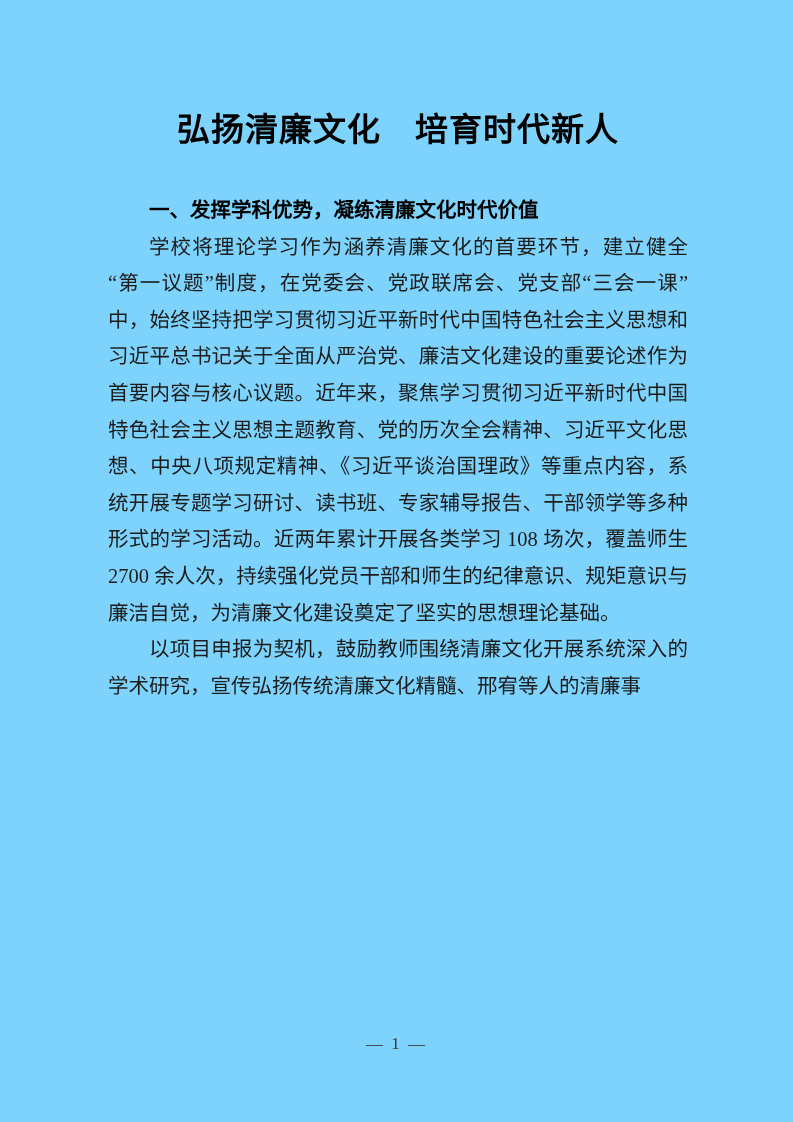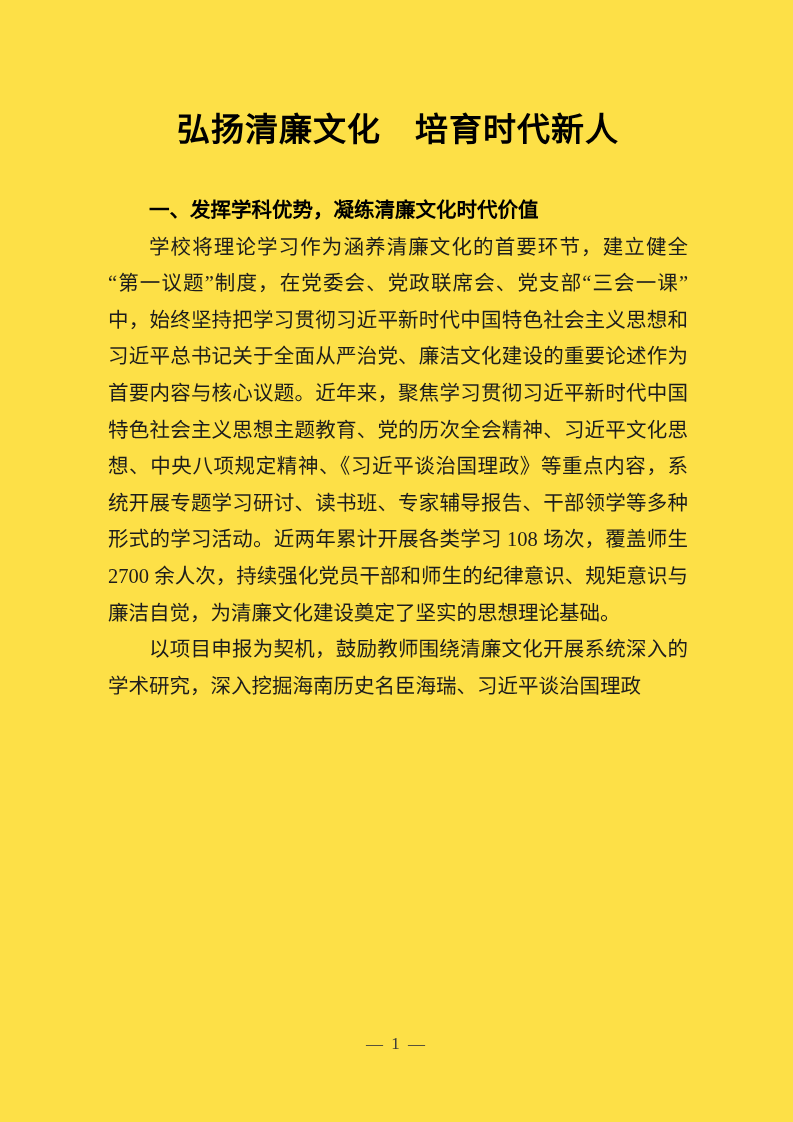--- a/index.html
+++ b/index.html
@@ -5,21 +5,21 @@
   html, body {
     margin: 0;
     padding: 0;
     background: #ffffff;
   }
   .page {
     position: relative;
     width: 793px;
     height: 1122px;
     margin: 0 auto;
-    background: #fde047;
+    background: #7dd3fc;
     overflow: hidden;
     box-sizing: border-box;
     padding: 108px 105px 0 108px;
     color: #1c1c1c;
   }
   .doc-title {
     font-family: "Liberation Serif", "DejaVu Serif", serif;
     font-weight: 700;
     font-size: 33px;
     line-height: 44px;
@@ -69,19 +69,19 @@
 
   <h1 class="doc-title">弘扬清廉文化　培育时代新人</h1>
 
   <div class="doc-body">
 
 
     <h2 class="section-heading">一、发挥学科优势，凝练清廉文化时代价值</h2>
 
     <p class="doc-paragraph">学校将理论学习作为涵养清廉文化的首要环节，建立健全“第一议题”制度，在党委会、党政联席会、党支部“三会一课”中，始终坚持把学习贯彻习近平新时代中国特色社会主义思想和习近平总书记关于全面从严治党、廉洁文化建设的重要论述作为首要内容与核心议题。近年来，聚焦学习贯彻习近平新时代中国特色社会主义思想主题教育、党的历次全会精神、习近平文化思想、中央八项规定精神、《习近平谈治国理政》等重点内容，系统开展专题学习研讨、读书班、专家辅导报告、干部领学等多种形式的学习活动。近两年累计开展各类学习 108 场次，覆盖师生 2700 余人次，持续强化党员干部和师生的纪律意识、规矩意识与廉洁自觉，为清廉文化建设奠定了坚实的思想理论基础。</p>
 
-    <p class="doc-paragraph">以项目申报为契机，鼓励教师围绕清廉文化开展系统深入的学术研究，深入挖掘海南历史名臣海瑞、习近平谈治国理政</p>
+    <p class="doc-paragraph">以项目申报为契机，鼓励教师围绕清廉文化开展系统深入的学术研究，宣传弘扬传统清廉文化精髓、邢宥等人的清廉事</p>
 
   </div>
 
   <div class="page-footer">— 1 —</div>
 
 </div>
 
 </body></html>

